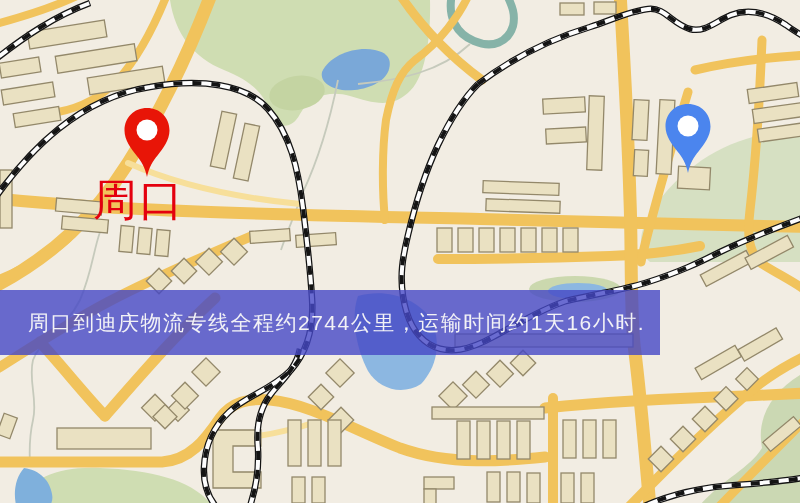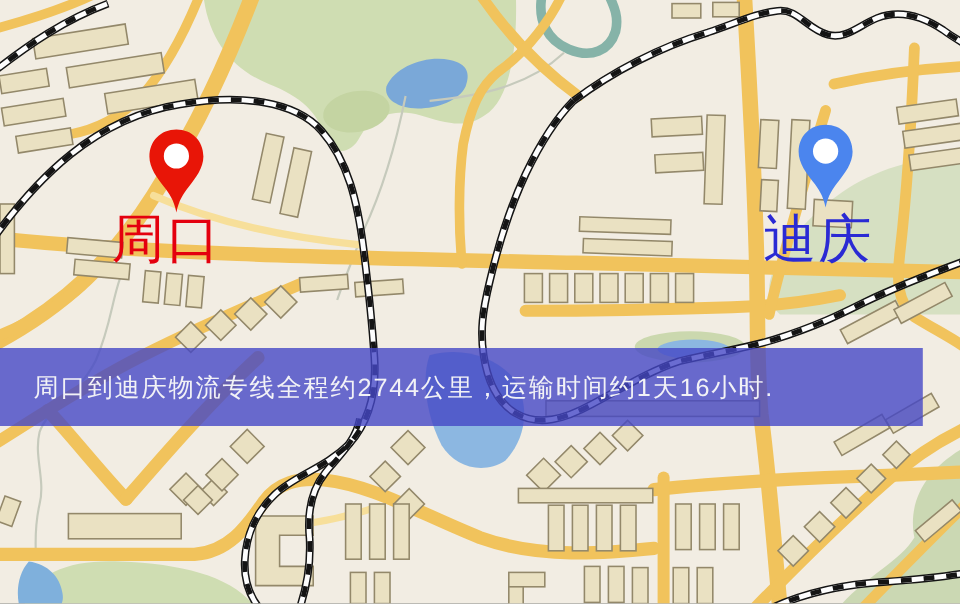--- a/index.html
+++ b/index.html
@@ -13,21 +13,21 @@
   .pin{position:absolute;width:50px;height:72px;}
   #origin-pin{left:122px;top:107px;}
   #dest-pin{left:663px;top:103px;}
   .city-label{
     position:absolute;font-size:44px;font-weight:normal;letter-spacing:2px;
     line-height:1;white-space:nowrap;
   }
   #origin-label{left:93px;top:178px;color:#e4000e;}
   #dest-label{left:636px;top:178px;color:#2a2ad4;}
   #route-banner{
-    position:absolute;left:0;top:290px;width:769px;height:65px;
+    position:absolute;left:0;top:290px;width:660px;height:65px;
     background:rgba(69,71,197,0.80);
     display:flex;align-items:center;padding-left:28px;
     font-size:21px;letter-spacing:1.5px;color:#f2f2f6;
   }
 </style>
 </head>
 <body>
 
 <div id="stage">
 
@@ -219,19 +219,18 @@
   </div>
 
   <div class="pin" id="dest-pin">
     <svg width="50" height="72" viewBox="0 0 50 72">
       <path d="M25,1 C12,1 2.5,10.5 2.5,23.5 C2.5,33 9,41.5 14.5,48.5 C19,54 23,60 25,70 C27,60 31,54 35.5,48.5 C41,41.5 47.5,33 47.5,23.5 C47.5,10.5 38,1 25,1 Z" fill="#4b85ee"></path>
       <circle cx="25" cy="23" r="10.5" fill="#ffffff"></circle>
     </svg>
   </div>
 
   <div class="city-label" id="origin-label">周口</div>
-  <div class="city-label" id="dest-label">迪庆</div>
 
   <div id="route-banner">
     <span>周口到迪庆物流专线全程约2744公里，运输时间约1天16小时.</span>
   </div>
 
 </div>
 
 </body></html>

